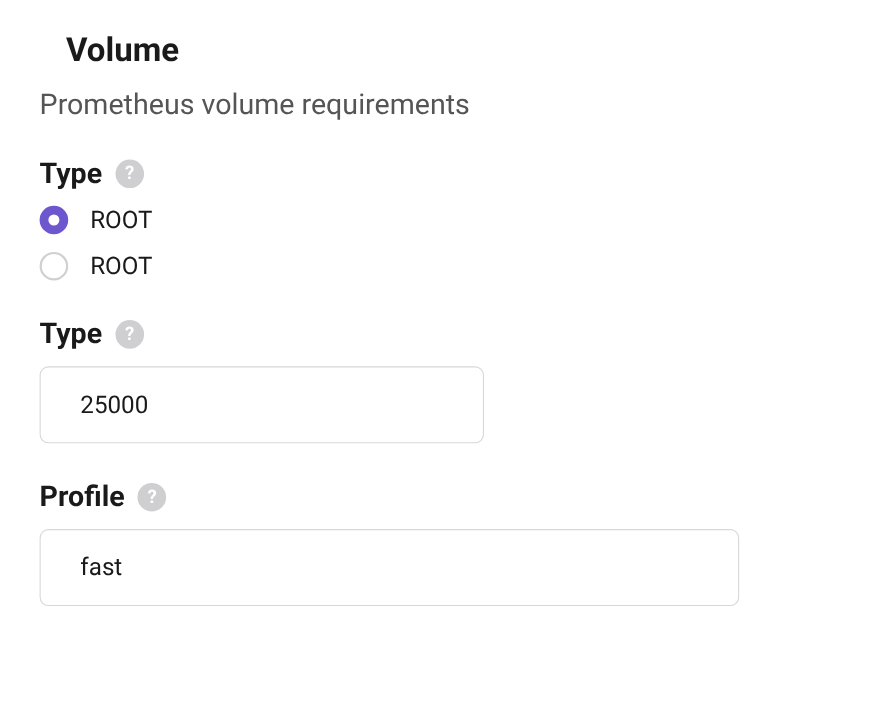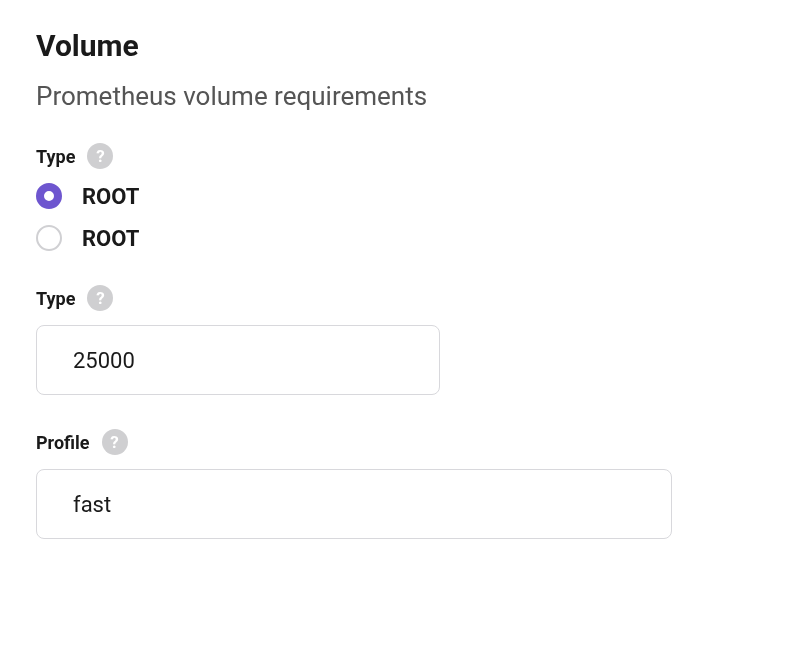--- a/index.html
+++ b/index.html
@@ -12,38 +12,39 @@
       background: #ffffff;
       padding: 28px 36px;
       color: #1a1a1a;
       width: 790px;
     }
     .section-title {
       font-size: 30px;
       font-weight: 700;
       color: #1a1a1a;
       margin-bottom: 18px;
+      margin-left: 24px;
     }
     .section-subtitle {
       font-size: 26px;
       color: #555555;
       font-weight: 400;
       margin-bottom: 32px;
     }
     .field {
       margin-bottom: 34px;
     }
     .field-label-row {
       display: flex;
       align-items: center;
       gap: 12px;
       margin-bottom: 14px;
     }
     .field-label {
-      font-size: 18px;
+      font-size: 26px;
       font-weight: 700;
       color: #1a1a1a;
     }
     .help-icon {
       width: 26px;
       height: 26px;
       border-radius: 50%;
       background: #cfcfd1;
       display: inline-flex;
       align-items: center;
@@ -73,21 +74,21 @@
       position: relative;
       flex-shrink: 0;
       background: #ffffff;
     }
     .radio-circle.selected {
       border: 8px solid #6e56cf;
     }
     .radio-label {
       font-size: 22px;
       color: #1a1a1a;
-      font-weight: 700;
+      font-weight: 400;
     }
     .text-input {
       height: 70px;
       border: 1px solid #d8d8dc;
       border-radius: 8px;
       padding: 0 36px;
       font-size: 22px;
       color: #1a1a1a;
       font-family: inherit;
       outline: none;

